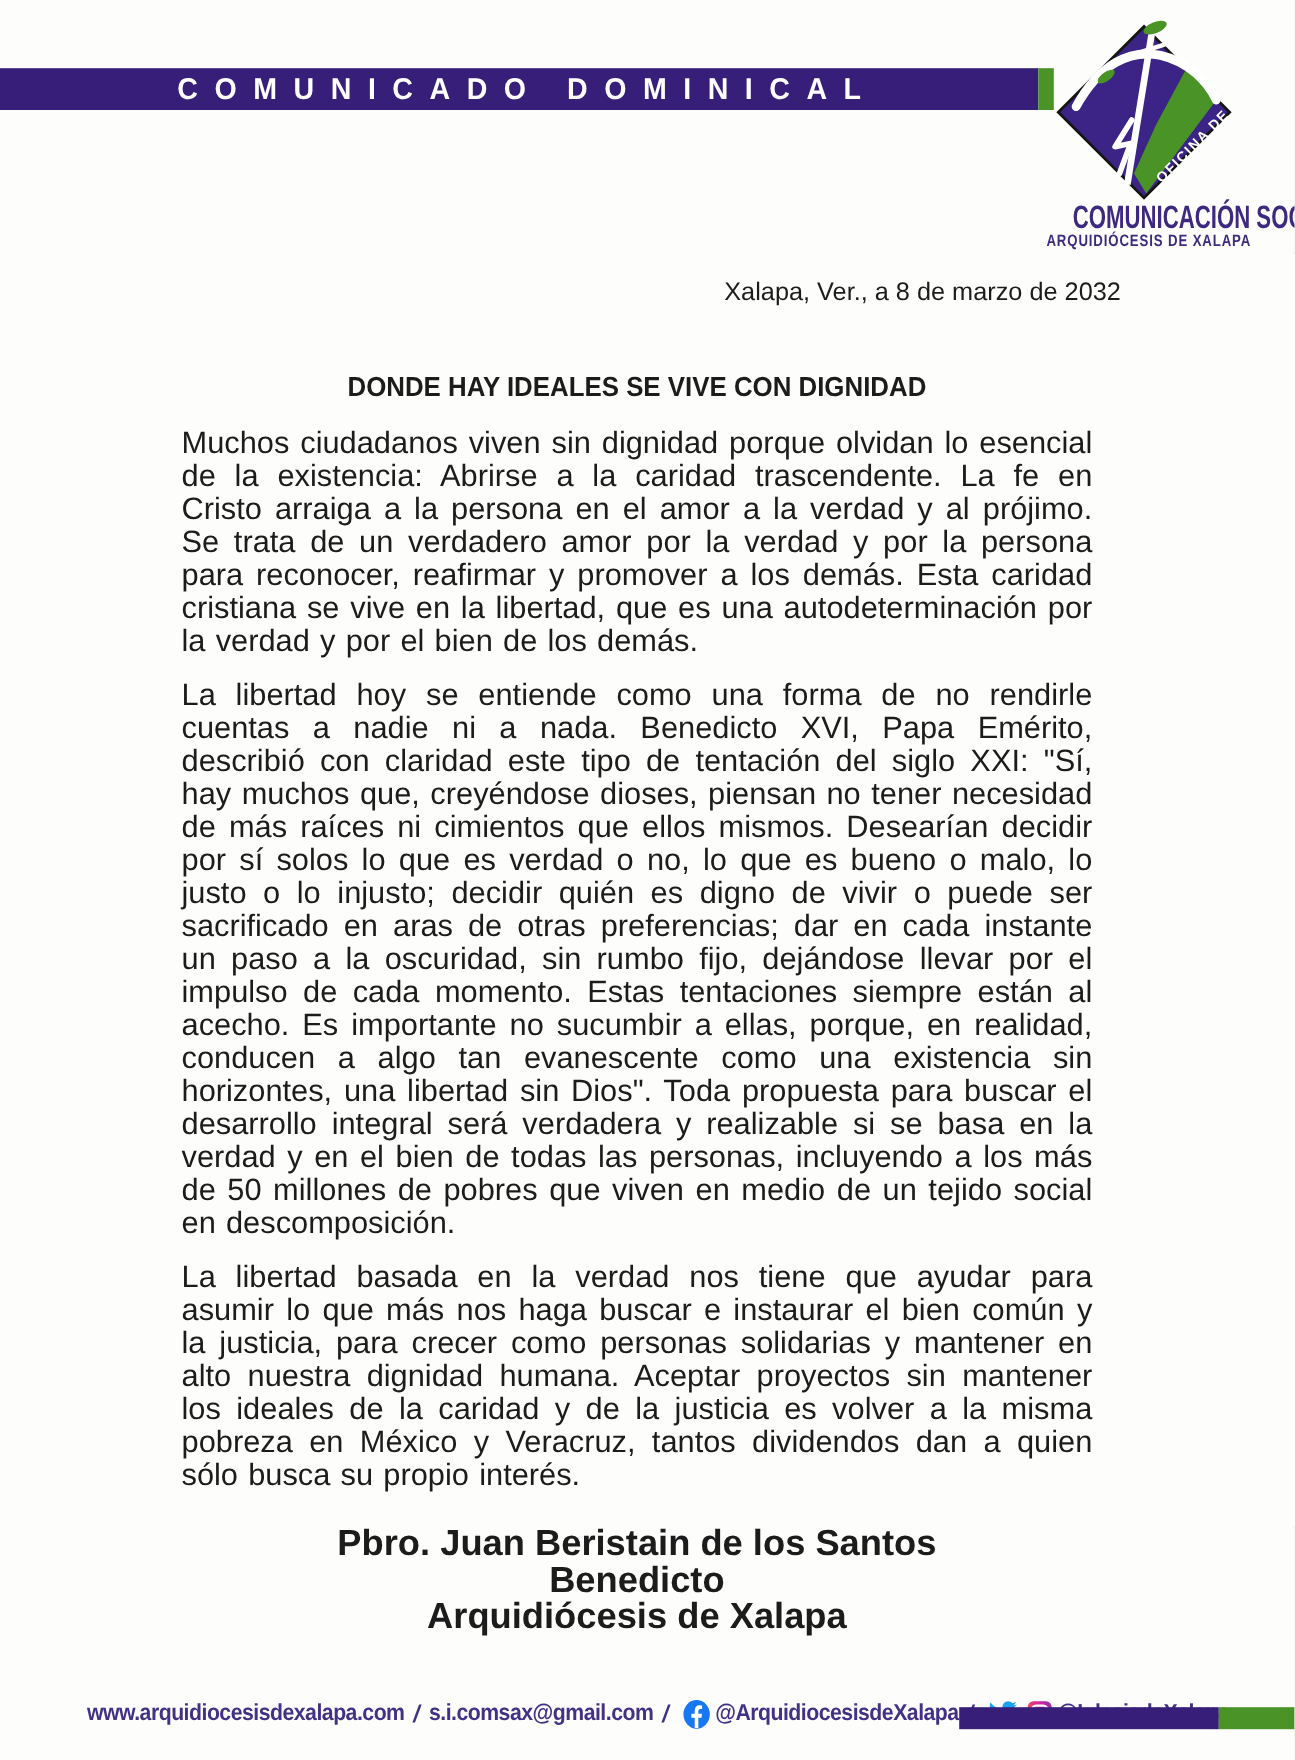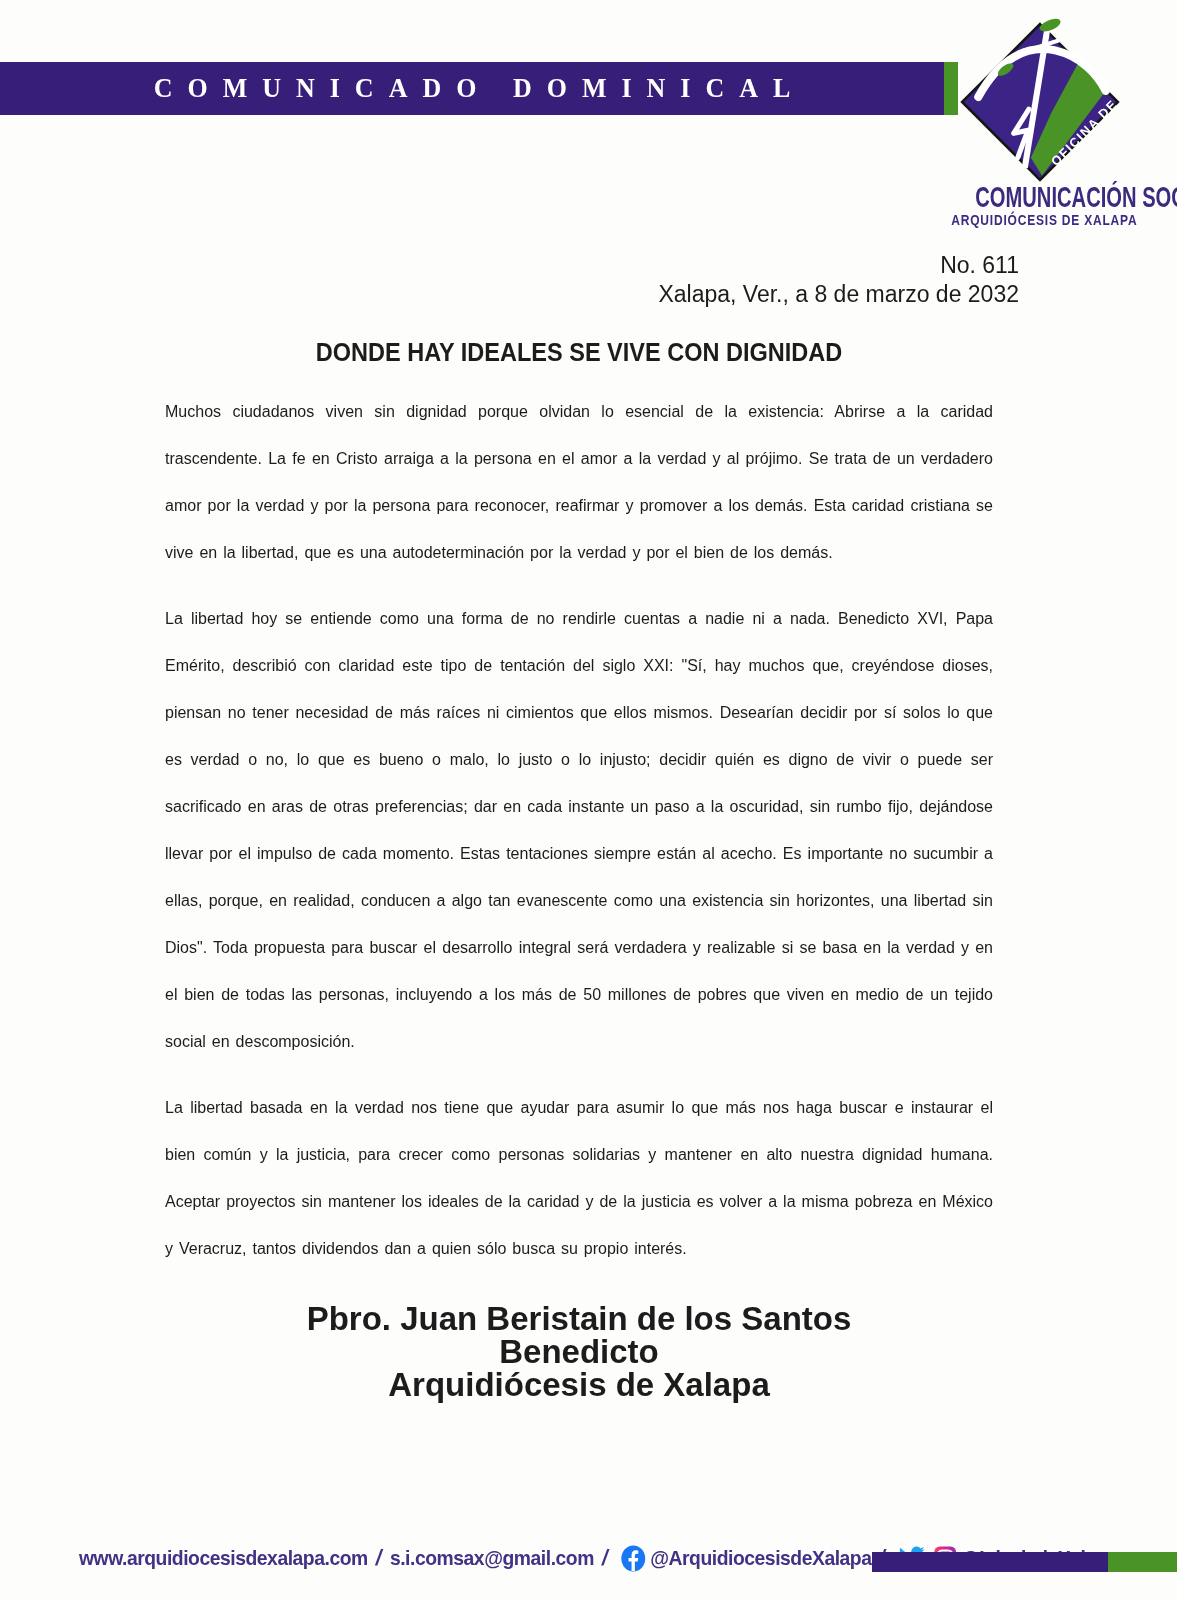--- a/index.html
+++ b/index.html
@@ -12,23 +12,22 @@
     background: #fdfdfb;
     font-family: "Liberation Sans", sans-serif;
     color: #1c1c1c;
     overflow: hidden;
   }
 
   
   .banner-row {
     position: absolute;
     top: 62px; left: 0;
-    width: 958px; height: 53px;
-    display: flex;
-    font-family: Liberation Serif, serif;
+    width: 958px; height: 38px;
+    display: flex;
   }
   .banner {
     flex: 1;
     background: #371e78;
     display: flex;
     align-items: center;
     justify-content: center;
   }
   .banner-text {
     color: #ffffff;
@@ -92,22 +91,22 @@
     text-align: center;
     font-size: 25px;
     font-weight: bold;
     letter-spacing: 0px;
     transform: scaleX(0.94);
     transform-origin: center;
     margin-bottom: 21px;
     white-space: nowrap;
   }
   .main p {
-    font-size: 16px;
-    line-height: 47px;
+    font-size: 28px;
+    line-height: 30px;
     text-align: justify;
     word-spacing: 1.5px;
     margin-bottom: 19px;
   }
   .main p:last-of-type { margin-bottom: 12px; }
 
   
   .signature {
     margin-top: 30px;
     text-align: center;
@@ -183,21 +182,20 @@
     </svg>
     <div class="logo-title-wrap">
       <span class="logo-title">COMUNICACIÓN SOCIAL</span>
     </div>
     <div class="logo-subtitle-wrap">
       <span class="logo-subtitle">ARQUIDIÓCESIS DE XALAPA</span>
     </div>
   </div>
 
   <div class="meta">
-    <div>No. 611</div>
     <div>Xalapa, Ver., a 8 de marzo de 2032</div>
   </div>
 
   <div class="main">
     <div class="doc-title">DONDE HAY IDEALES SE VIVE CON DIGNIDAD</div>
     <p>Muchos ciudadanos viven sin dignidad porque olvidan lo esencial de la existencia: Abrirse a la caridad trascendente. La fe en Cristo arraiga a la persona en el amor a la verdad y al prójimo. Se trata de un verdadero amor por la verdad y por la persona para reconocer, reafirmar y promover a los demás. Esta caridad cristiana se vive en la libertad, que es una autodeterminación por la verdad y por el bien de los demás.</p>
     <p>La libertad hoy se entiende como una forma de no rendirle cuentas a nadie ni a nada. Benedicto XVI, Papa Emérito, describió con claridad este tipo de tentación del siglo XXI: "Sí, hay muchos que, creyéndose dioses, piensan no tener necesidad de más raíces ni cimientos que ellos mismos. Desearían decidir por sí solos lo que es verdad o no, lo que es bueno o malo, lo justo o lo injusto; decidir quién es digno de vivir o puede ser sacrificado en aras de otras preferencias; dar en cada instante un paso a la oscuridad, sin rumbo fijo, dejándose llevar por el impulso de cada momento. Estas tentaciones siempre están al acecho. Es importante no sucumbir a ellas, porque, en realidad, conducen a algo tan evanescente como una existencia sin horizontes, una libertad sin Dios". Toda propuesta para buscar el desarrollo integral será verdadera y realizable si se basa en la verdad y en el bien de todas las personas, incluyendo a los más de 50 millones de pobres que viven en medio de un tejido social en descomposición.</p>
     <p>La libertad basada en la verdad nos tiene que ayudar para asumir lo que más nos haga buscar e instaurar el bien común y la justicia, para crecer como personas solidarias y mantener en alto nuestra dignidad humana. Aceptar proyectos sin mantener los ideales de la caridad y de la justicia es volver a la misma pobreza en México y Veracruz, tantos dividendos dan a quien sólo busca su propio interés.</p>
 
     <div class="signature">

